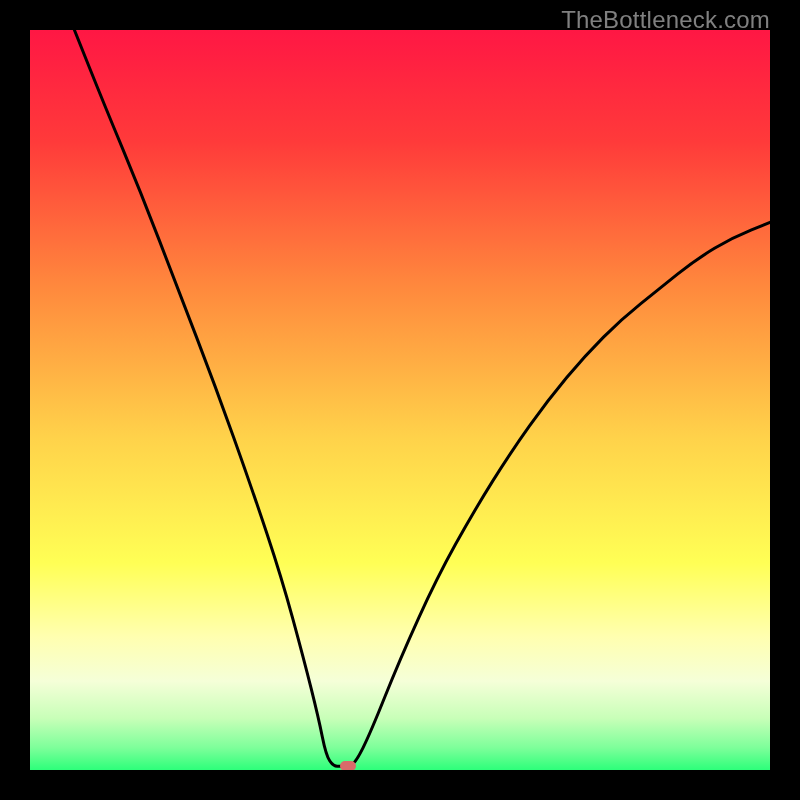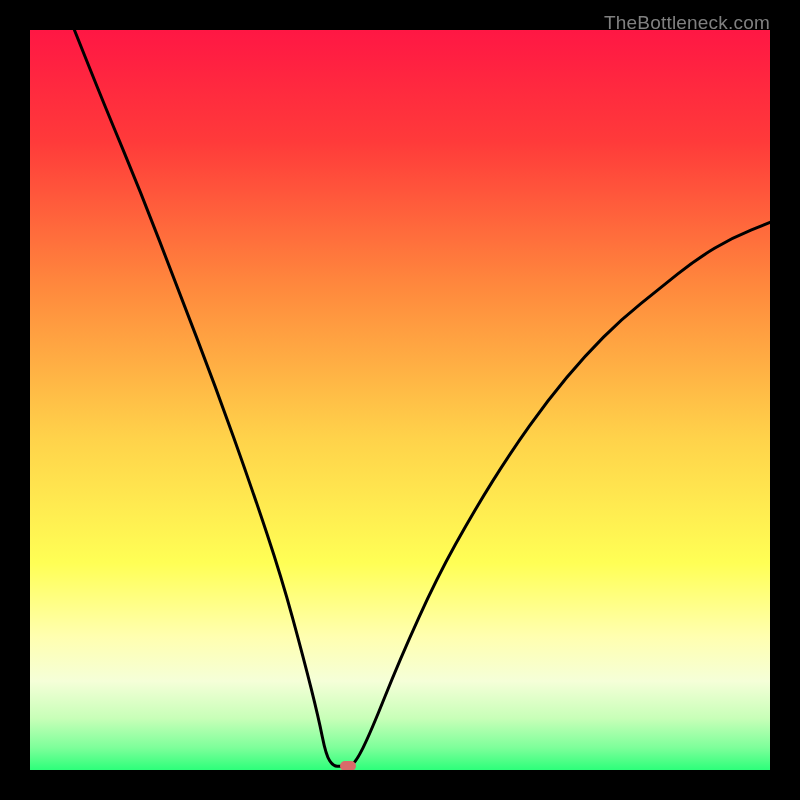--- a/index.html
+++ b/index.html
@@ -43,24 +43,24 @@
   }
   .marker {
     position: absolute;
     width: 16px;
     height: 10px;
     border-radius: 5px;
     transform: translate(-50%, -50%);
   }
   .watermark {
     position: absolute;
-    top: 12px;
+    top: 6px;
     right: 30px;
     color: #808080;
-    font-size: 19px;
+    font-size: 24px;
     font-weight: 500;
     letter-spacing: 0.2px;
   }
 </style>
 </head>
 <body>
 
 <div class="frame">
   <div class="plot-area">
 

